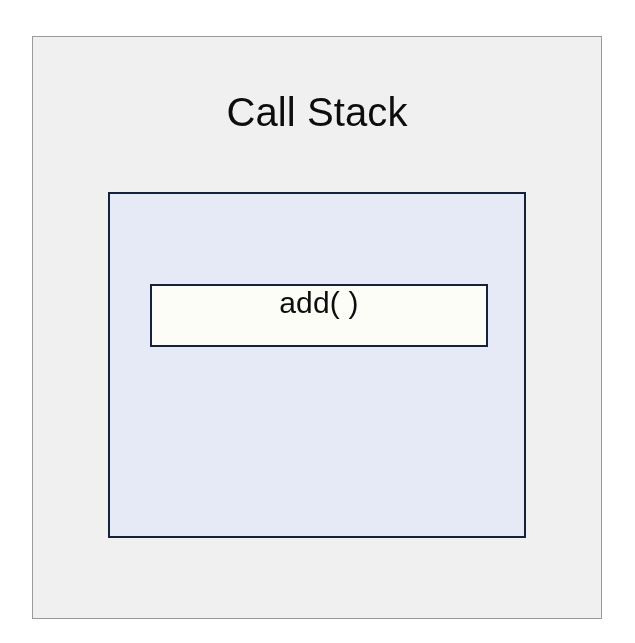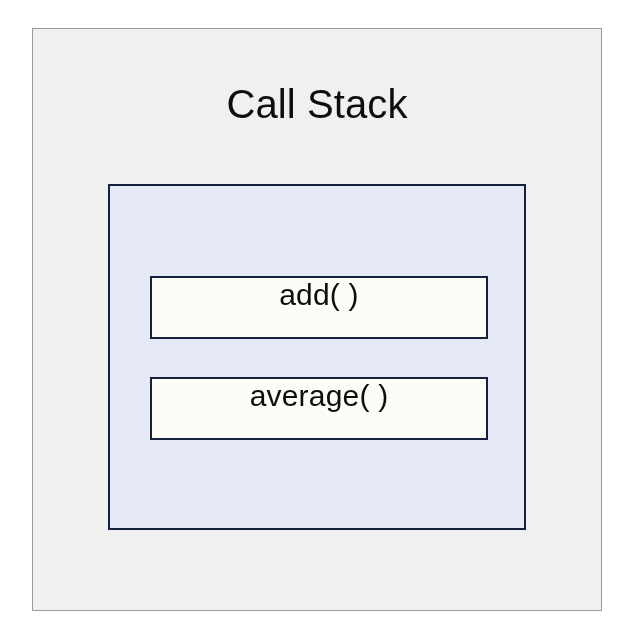--- a/index.html
+++ b/index.html
@@ -14,21 +14,21 @@
     position: relative;
     overflow: hidden;
     font-family: "Liberation Sans", "DejaVu Sans", sans-serif;
     -webkit-font-smoothing: antialiased;
   }
 
   
   #diagram-canvas {
     position: absolute;
     left: 0;
-    top: 0;
+    top: 8px;
     width: 635px;
     height: 495px;
     background: #ffffff;
   }
 
   
   #outer-frame {
     position: absolute;
     left: 32px;
     top: 28px;
@@ -98,19 +98,16 @@
   <div id="outer-frame"></div>
 
   <div id="diagram-title">Call Stack</div>
 
   <div id="stack-container">
 
     <div class="stack-frame" data-index="0">
       <span class="stack-frame-label">add( )</span>
     </div>
 
-    <div class="stack-frame" data-index="1">
-      <span class="stack-frame-label">average( )</span>
-    </div>
 
   </div>
 
 </div>
 
 </body></html>

